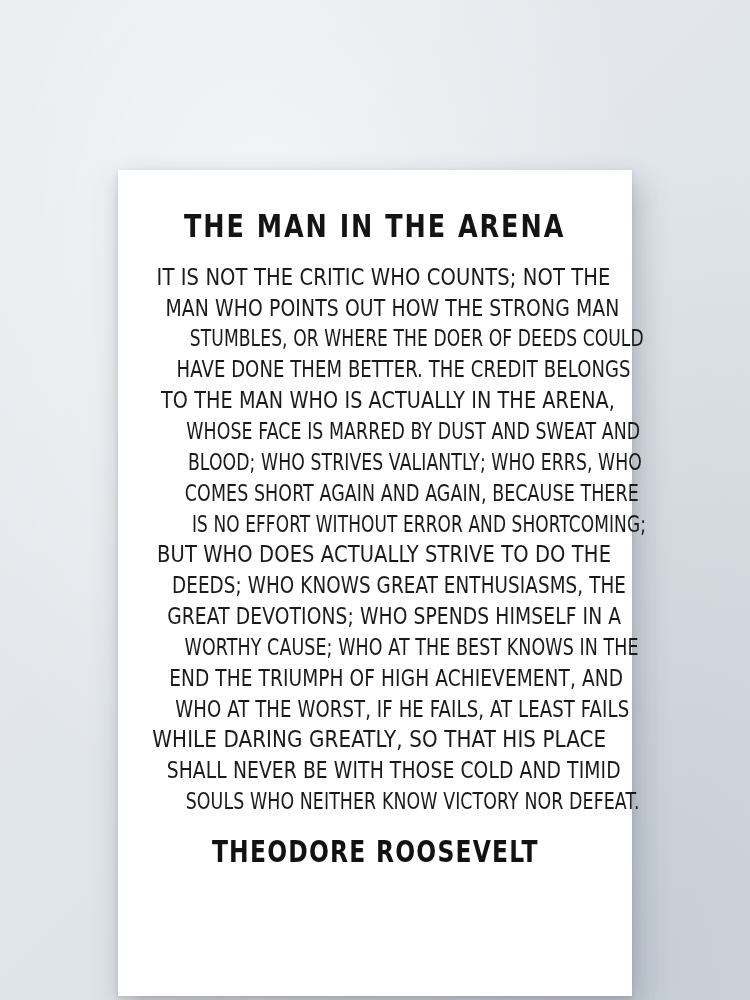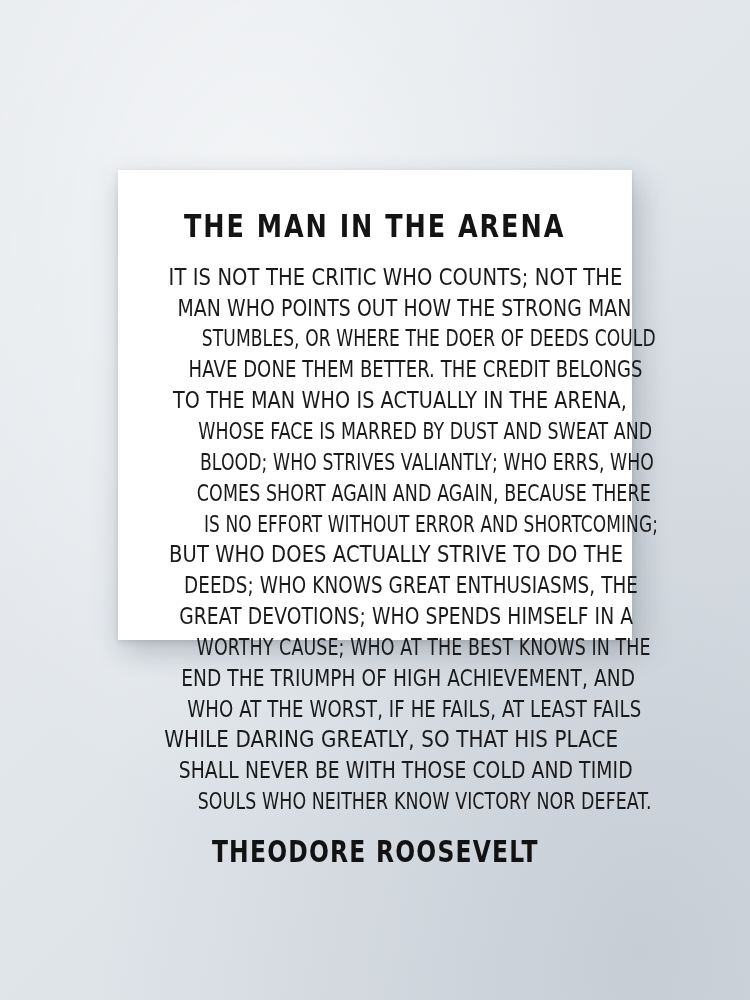--- a/index.html
+++ b/index.html
@@ -28,21 +28,21 @@
       radial-gradient(ellipse at 35% 25%, rgba(255,255,255,0.55) 0%, rgba(255,255,255,0) 55%),
       radial-gradient(ellipse at 85% 95%, rgba(160,172,184,0.35) 0%, rgba(160,172,184,0) 60%);
     pointer-events: none;
   }
 
   #poster {
     position: absolute;
     left: 118px;
     top: 170px;
     width: 514px;
-    height: 470px;
+    height: 826px;
     background: #ffffff;
     box-shadow:
       0 2px 5px rgba(80, 92, 104, 0.18),
       0 10px 26px rgba(80, 92, 104, 0.20),
       14px 14px 26px rgba(100, 112, 124, 0.16);
   }
 
   #poster-inner {
     position: absolute;
     left: 30px;
@@ -59,21 +59,20 @@
     text-align: center;
     color: #141414;
     line-height: 1.08;
     white-space: nowrap;
     transform: scaleY(1.12);
     transform-origin: center top;
   }
 
   #body-block {
     margin-top: 20px;
-    margin-left: 12px;
   }
 
   .body-line {
     font-family: "DejaVu Sans", sans-serif;
     font-weight: 500;
     font-size: 20.3px;
     letter-spacing: 0.1px;
     color: #1a1a1a;
     line-height: 1.52;
     text-align: center;

